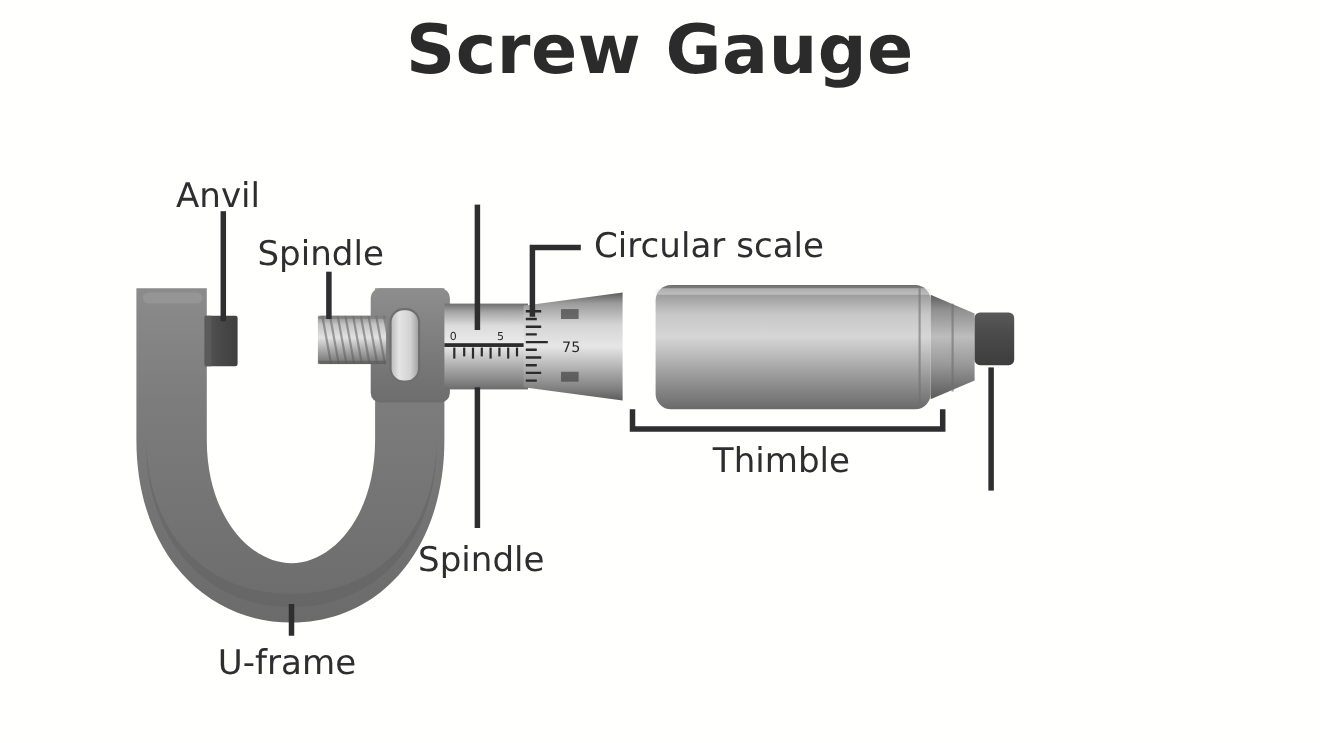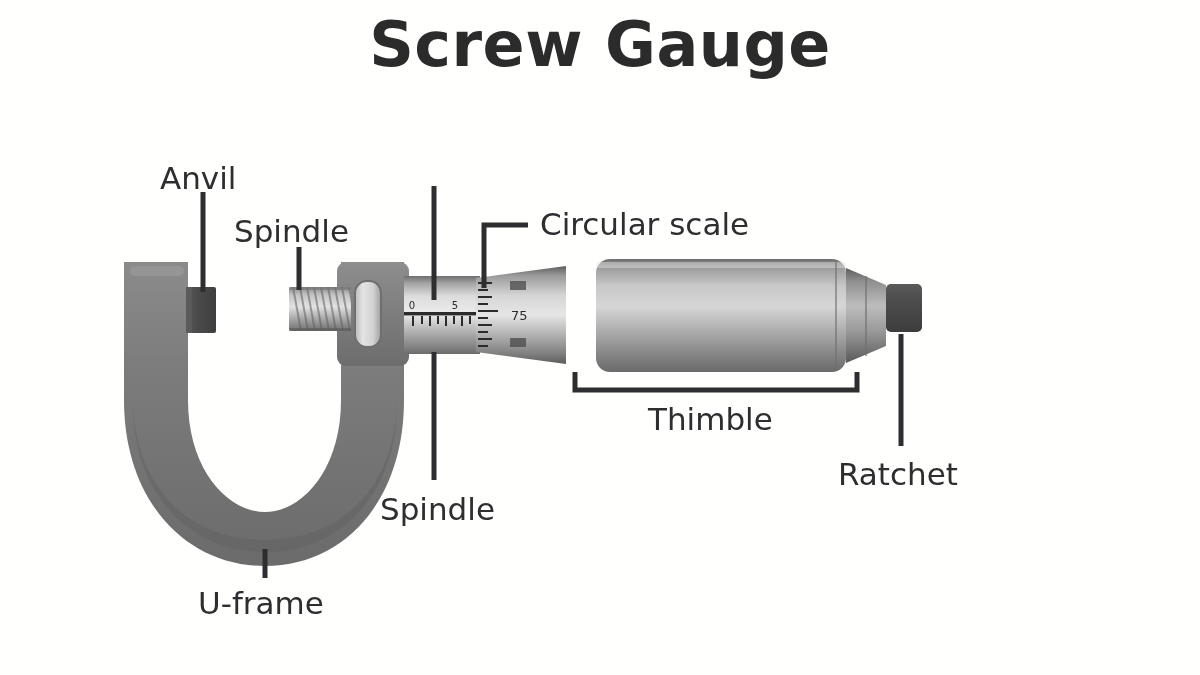--- a/index.html
+++ b/index.html
@@ -257,19 +257,18 @@
 
   <div class="lbl" style="left:160px; top:163px;">Anvil</div>
 
   <div class="lbl" style="left:234px; top:216px;">Spindle</div>
 
 
   <div class="lbl" style="left:648px; top:404px;">Thimble</div>
 
   <div class="lbl" style="left:540px; top:209px;">Circular scale</div>
 
-  <div class="lbl" style="left:838px; top:459px;">Ratchet</div>
 
   <div class="lbl" style="left:380px; top:494px;">Spindle</div>
 
   <div class="lbl" style="left:176px; top:588px;margin-left:22px;">U-frame</div>
 
 </div>
 
 </body></html>

